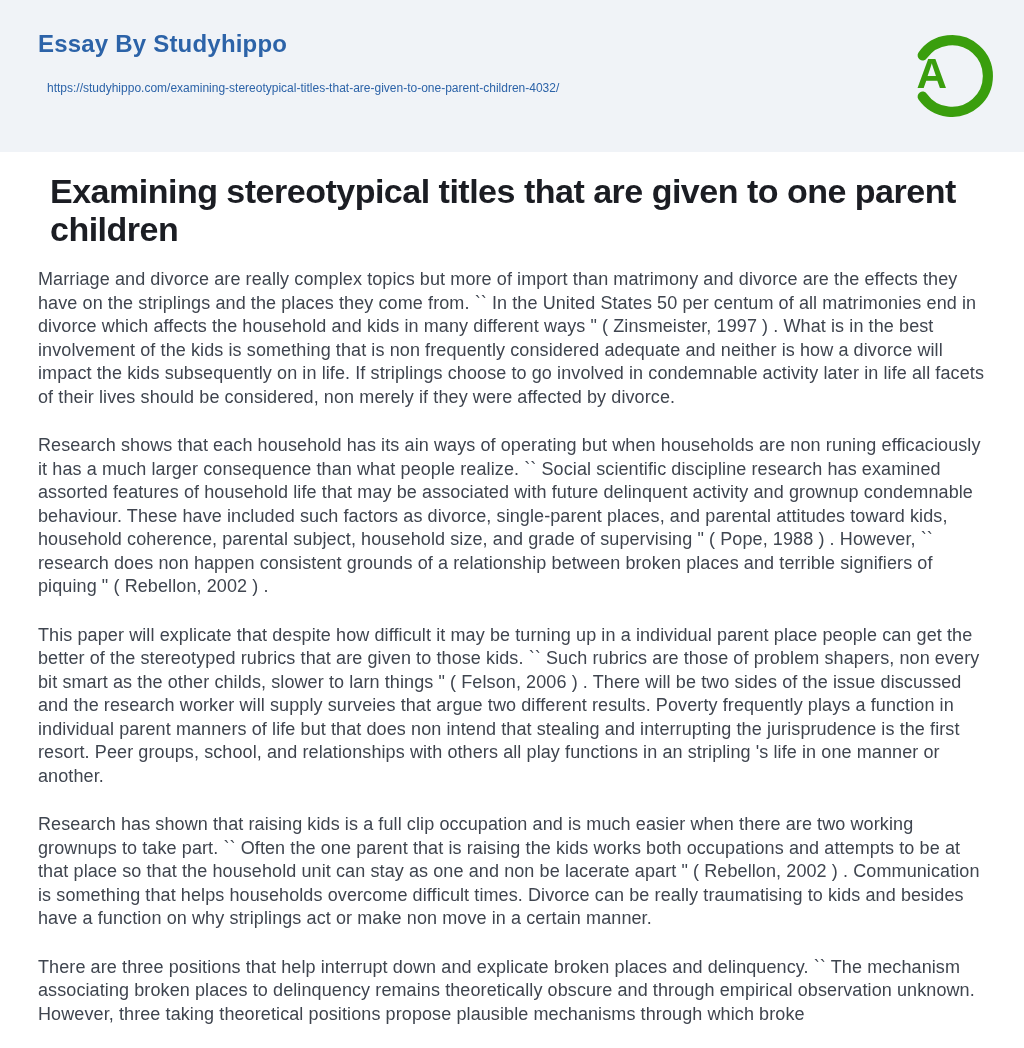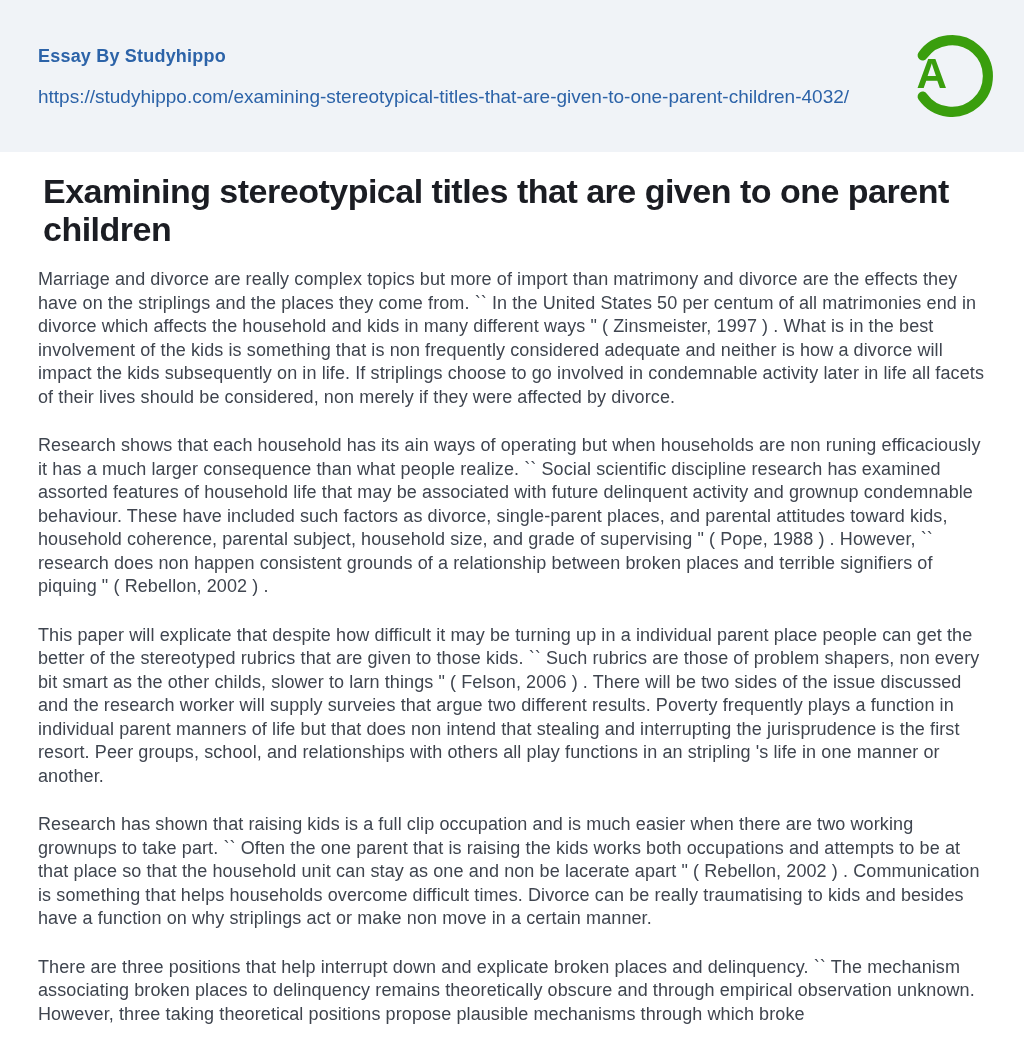--- a/index.html
+++ b/index.html
@@ -17,56 +17,57 @@
     height: 152px;
     background: #f0f3f7;
     display: flex;
     justify-content: space-between;
     align-items: flex-start;
     padding: 30px 26px 0 38px;
   }
   .header-text { max-width: 860px; }
   .site-title {
     color: #2c63a8;
-    font-size: 18px;
+    font-size: 24px;
     font-weight: 700;
     letter-spacing: 0.2px;
     line-height: 1.2;
-    margin-top: 16px;
+    margin-top: 0;
   }
   .essay-url {
     display: block;
     margin-top: 14px;
     color: #2c63a8;
-    font-size: 19px;
+    font-size: 12px;
     line-height: 30px;
     text-decoration: none;
     max-width: 830px;
     overflow-wrap: break-word;
     word-break: break-word;
+    margin-left: 9px;
   }
   .logo-box {
     width: 92px;
     height: 92px;
     flex: 0 0 auto;
   }
 
   
   .essay-content {
     padding: 18px 38px 0 38px;
     background: #ffffff;
   }
   .essay-title {
     color: #1b1d23;
     font-size: 34px;
     font-weight: 800;
     line-height: 38px;
     letter-spacing: -0.5px;
     max-width: 930px;
-    margin: 2px 0 20px 5px;
+    margin: 2px 0 20px 12px;
   }
   .essay-paragraph {
     color: #3f454f;
     font-size: 18px;
     line-height: 23.5px;
     letter-spacing: 0.1px;
     margin-bottom: 25px;
     max-width: 950px;
   }
 </style>

